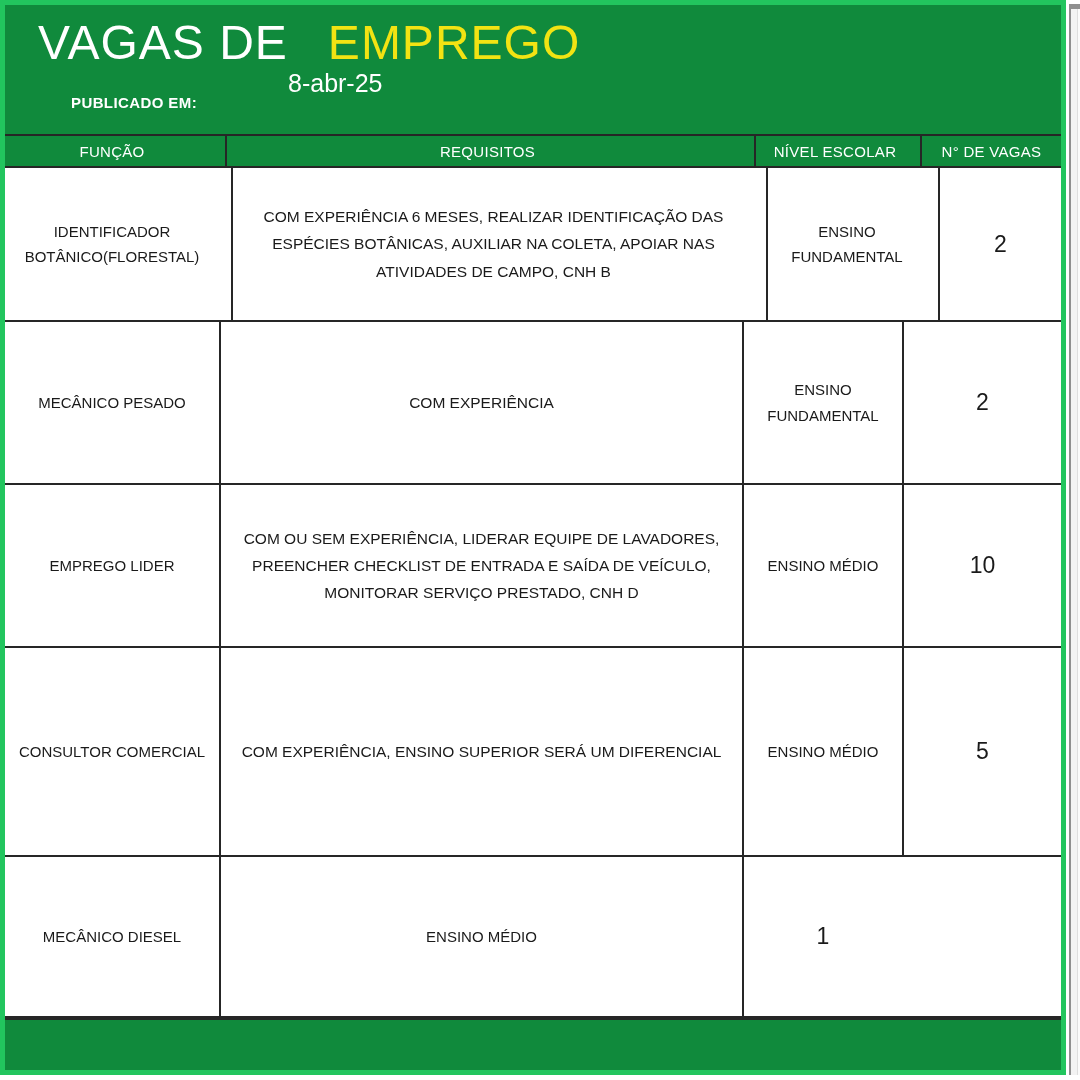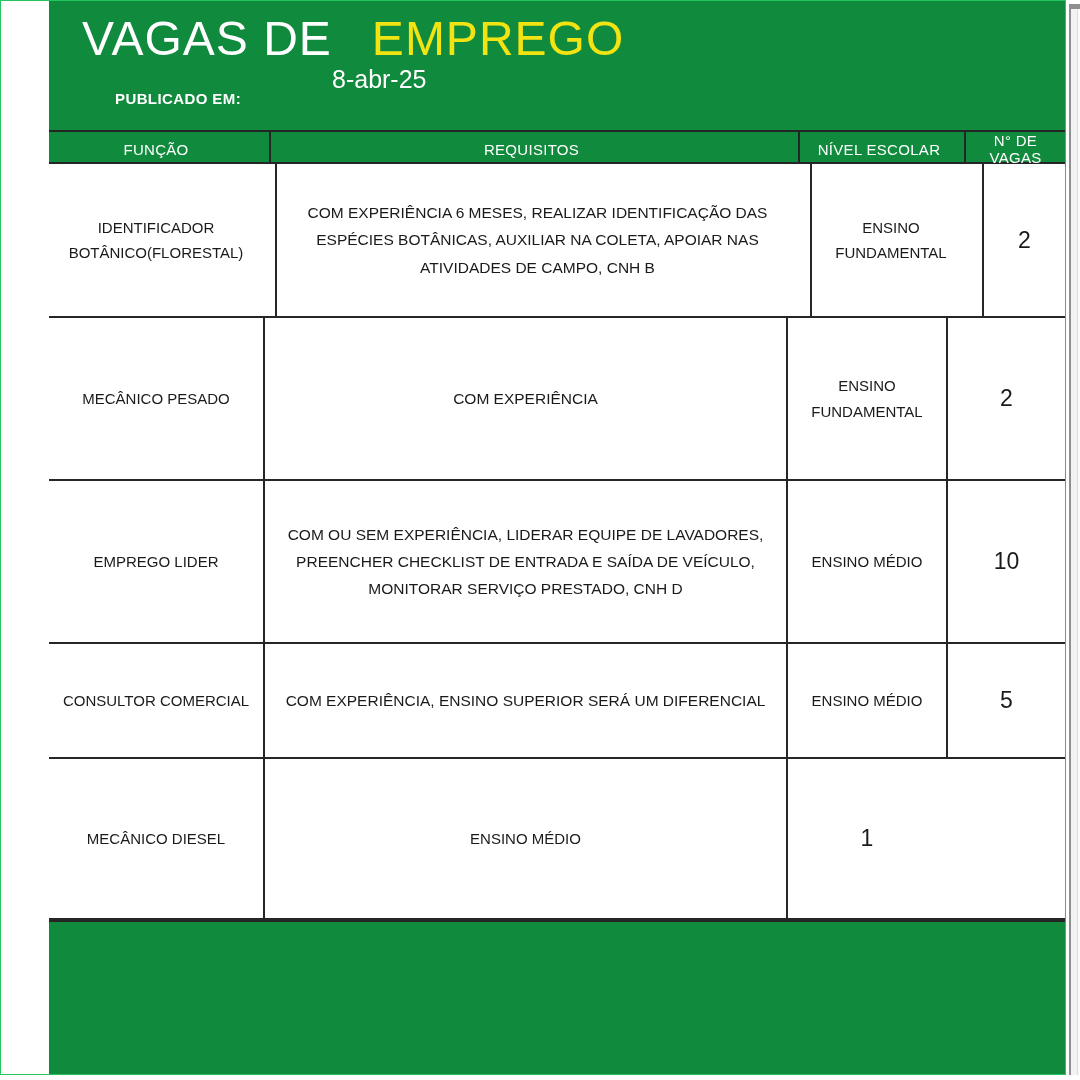--- a/index.html
+++ b/index.html
@@ -15,25 +15,24 @@
     font-family:"Liberation Sans", sans-serif;
     overflow:hidden;
   }
 
   
   .sheet{
     position:absolute;
     left:0; top:0;
     width:1066px;
     height:1075px;
-    border:1px solid #22c55e;
+    border:5px solid #22c55e;
     background:#ffffff;
     display:flex;
     flex-direction:column;
-    padding-left:48px;
   }
 
   
   .banner{
     position:relative;
     height:129px;
     background:var(--green);
     flex:0 0 auto;
   }
   .title-line{
@@ -86,21 +85,21 @@
   }
   .trow{
     flex:0 0 auto;
     background:#ffffff;
     border-bottom:2px solid var(--border);
     color:#1a1a1a;
   }
   .trow-1{height:154px;gap:12px;}
   .trow-2{height:163px;}
   .trow-3{height:163px;}
-  .trow-4{height:115px;}
+  .trow-4{height:209px;}
   .trow-5{height:161px;}
   .cell{
     display:flex;
     align-items:center;
     justify-content:center;
     text-align:center;
     padding:0 10px;
   }
   .cell + .cell{border-left:2px solid var(--border);}
   .cell-funcao{font-size:15px;line-height:1.7;}

